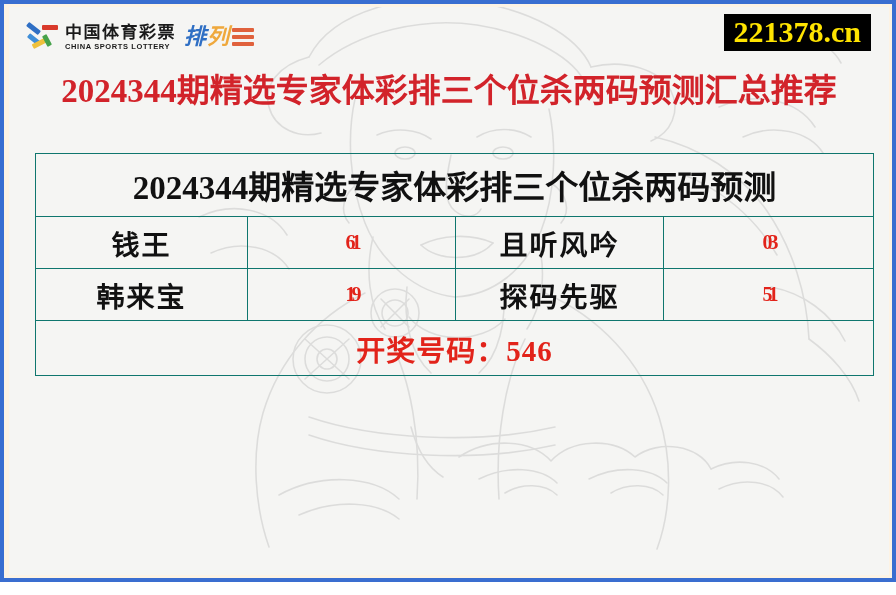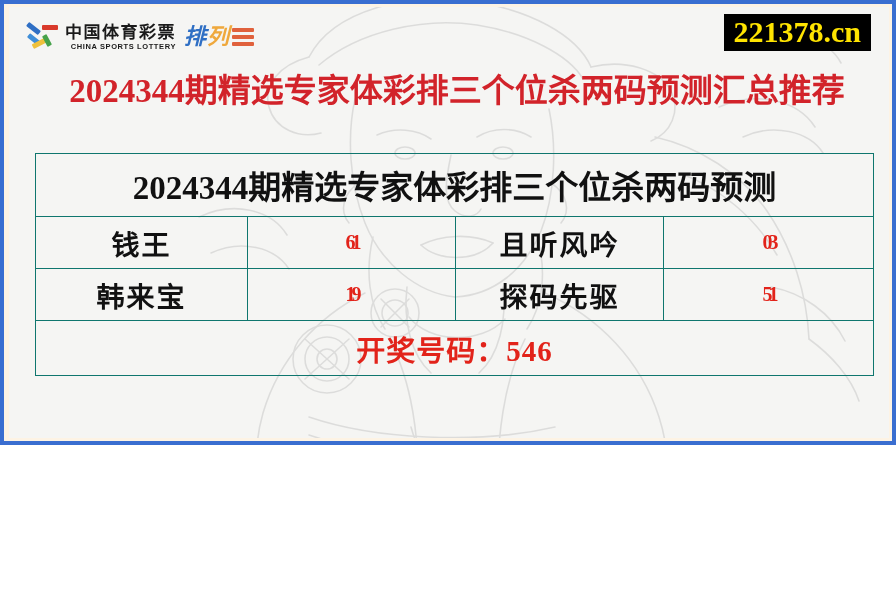--- a/index.html
+++ b/index.html
@@ -12,21 +12,21 @@
     height: 595px;
     background: #ffffff;
     font-family: "Liberation Serif", "DejaVu Serif", serif;
     overflow: hidden;
   }
 
   
   #page {
     position: relative;
     width: 896px;
-    height: 445px;
+    height: 582px;
     box-sizing: border-box;
     border: 4px solid #3a6ed0;
     background: #a3a3a3;
     overflow: hidden;
   }
   
   #frame-strip {
     position: absolute;
     left: 0; top: 0; right: 0; bottom: 0;
     border-left: 5px solid #fdf3e4;
@@ -99,21 +99,20 @@
     letter-spacing: 1.5px;
     color: #1a1a1a;
   }
   #logo-cn-bot {
     font-family: "Liberation Sans", sans-serif;
     font-size: 7.5px;
     font-weight: 700;
     letter-spacing: 0.6px;
     color: #1a1a1a;
     margin-top: 2px;
-    text-align: right;
   }
   #logo-game {
     display: flex;
     align-items: center;
     gap: 1px;
     margin-left: 2px;
     font-family: "Liberation Sans", sans-serif;
     font-size: 22px;
     font-weight: 700;
     font-style: italic;
@@ -148,21 +147,21 @@
     font-size: 30px;
     font-weight: 700;
     letter-spacing: 0px;
     line-height: 1.05;
     white-space: nowrap;
   }
 
   
   #page-title {
     position: absolute;
-    left: 8px;
+    left: 0;
     top: 57px;
     width: 880px;
     text-align: center;
     color: #d2232a;
     font-family: "Liberation Serif", "DejaVu Serif", serif;
     font-size: 33px;
     font-weight: 700;
     letter-spacing: 0px;
     white-space: nowrap;
   }

